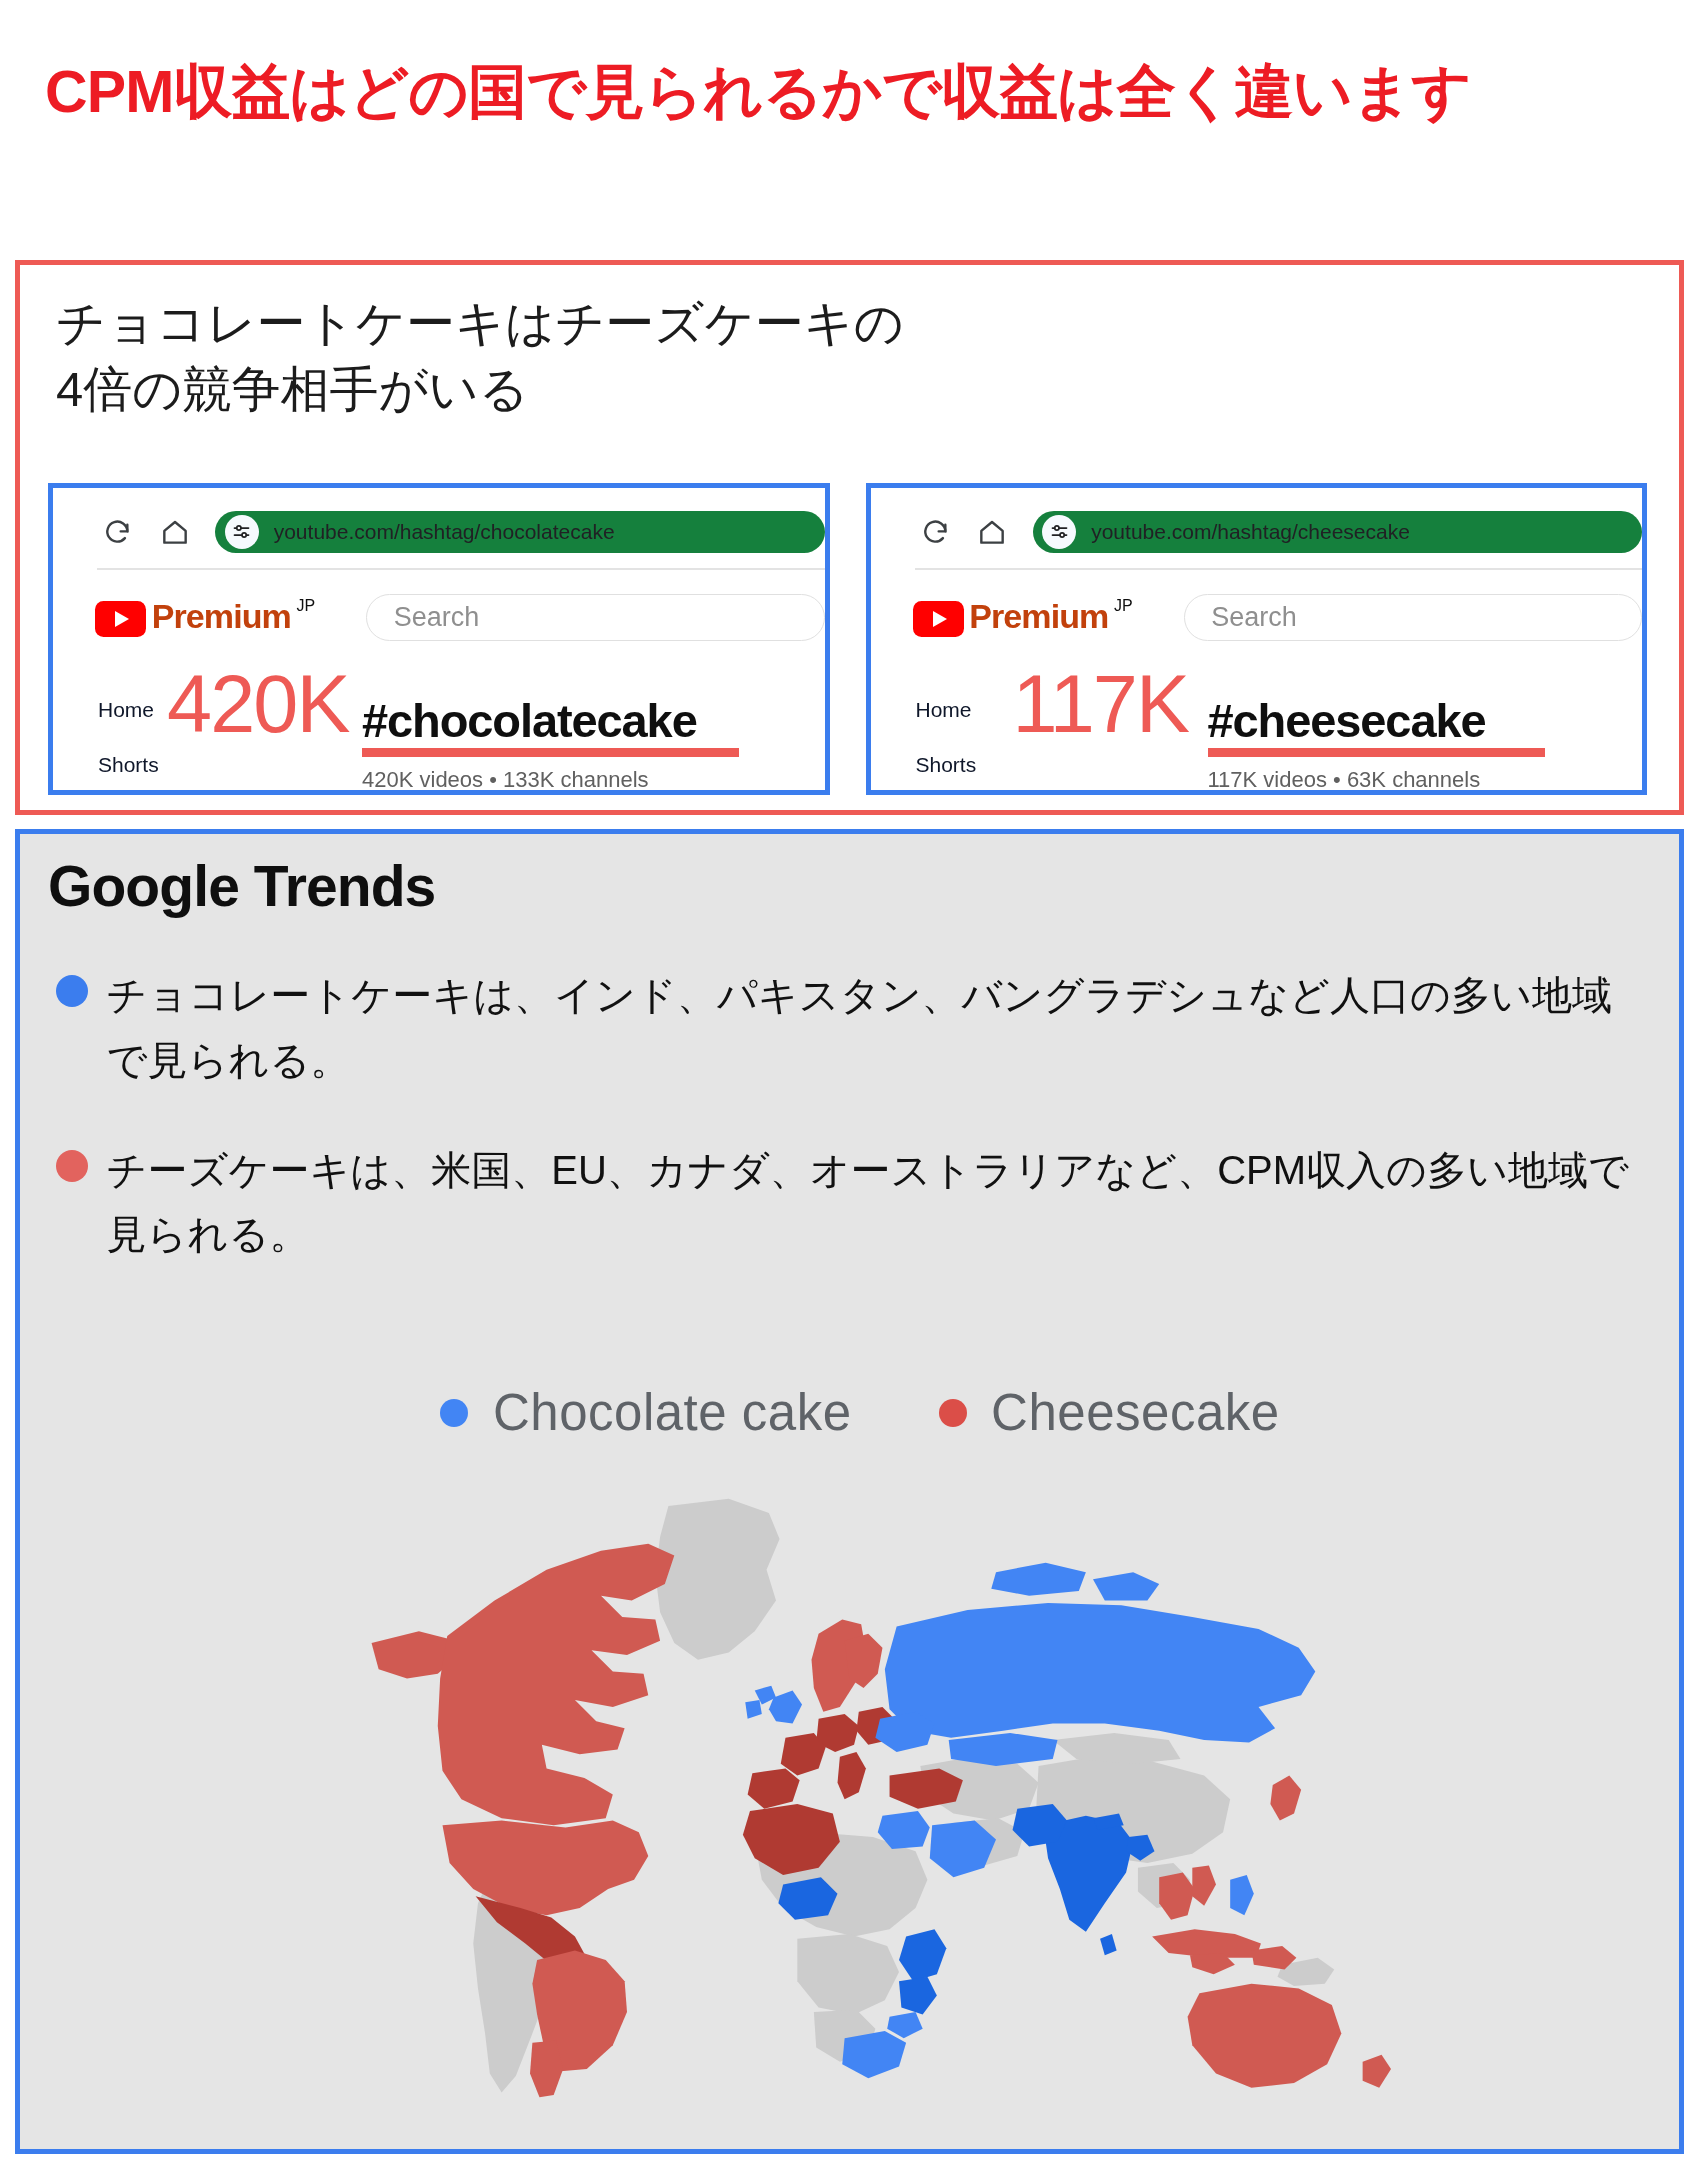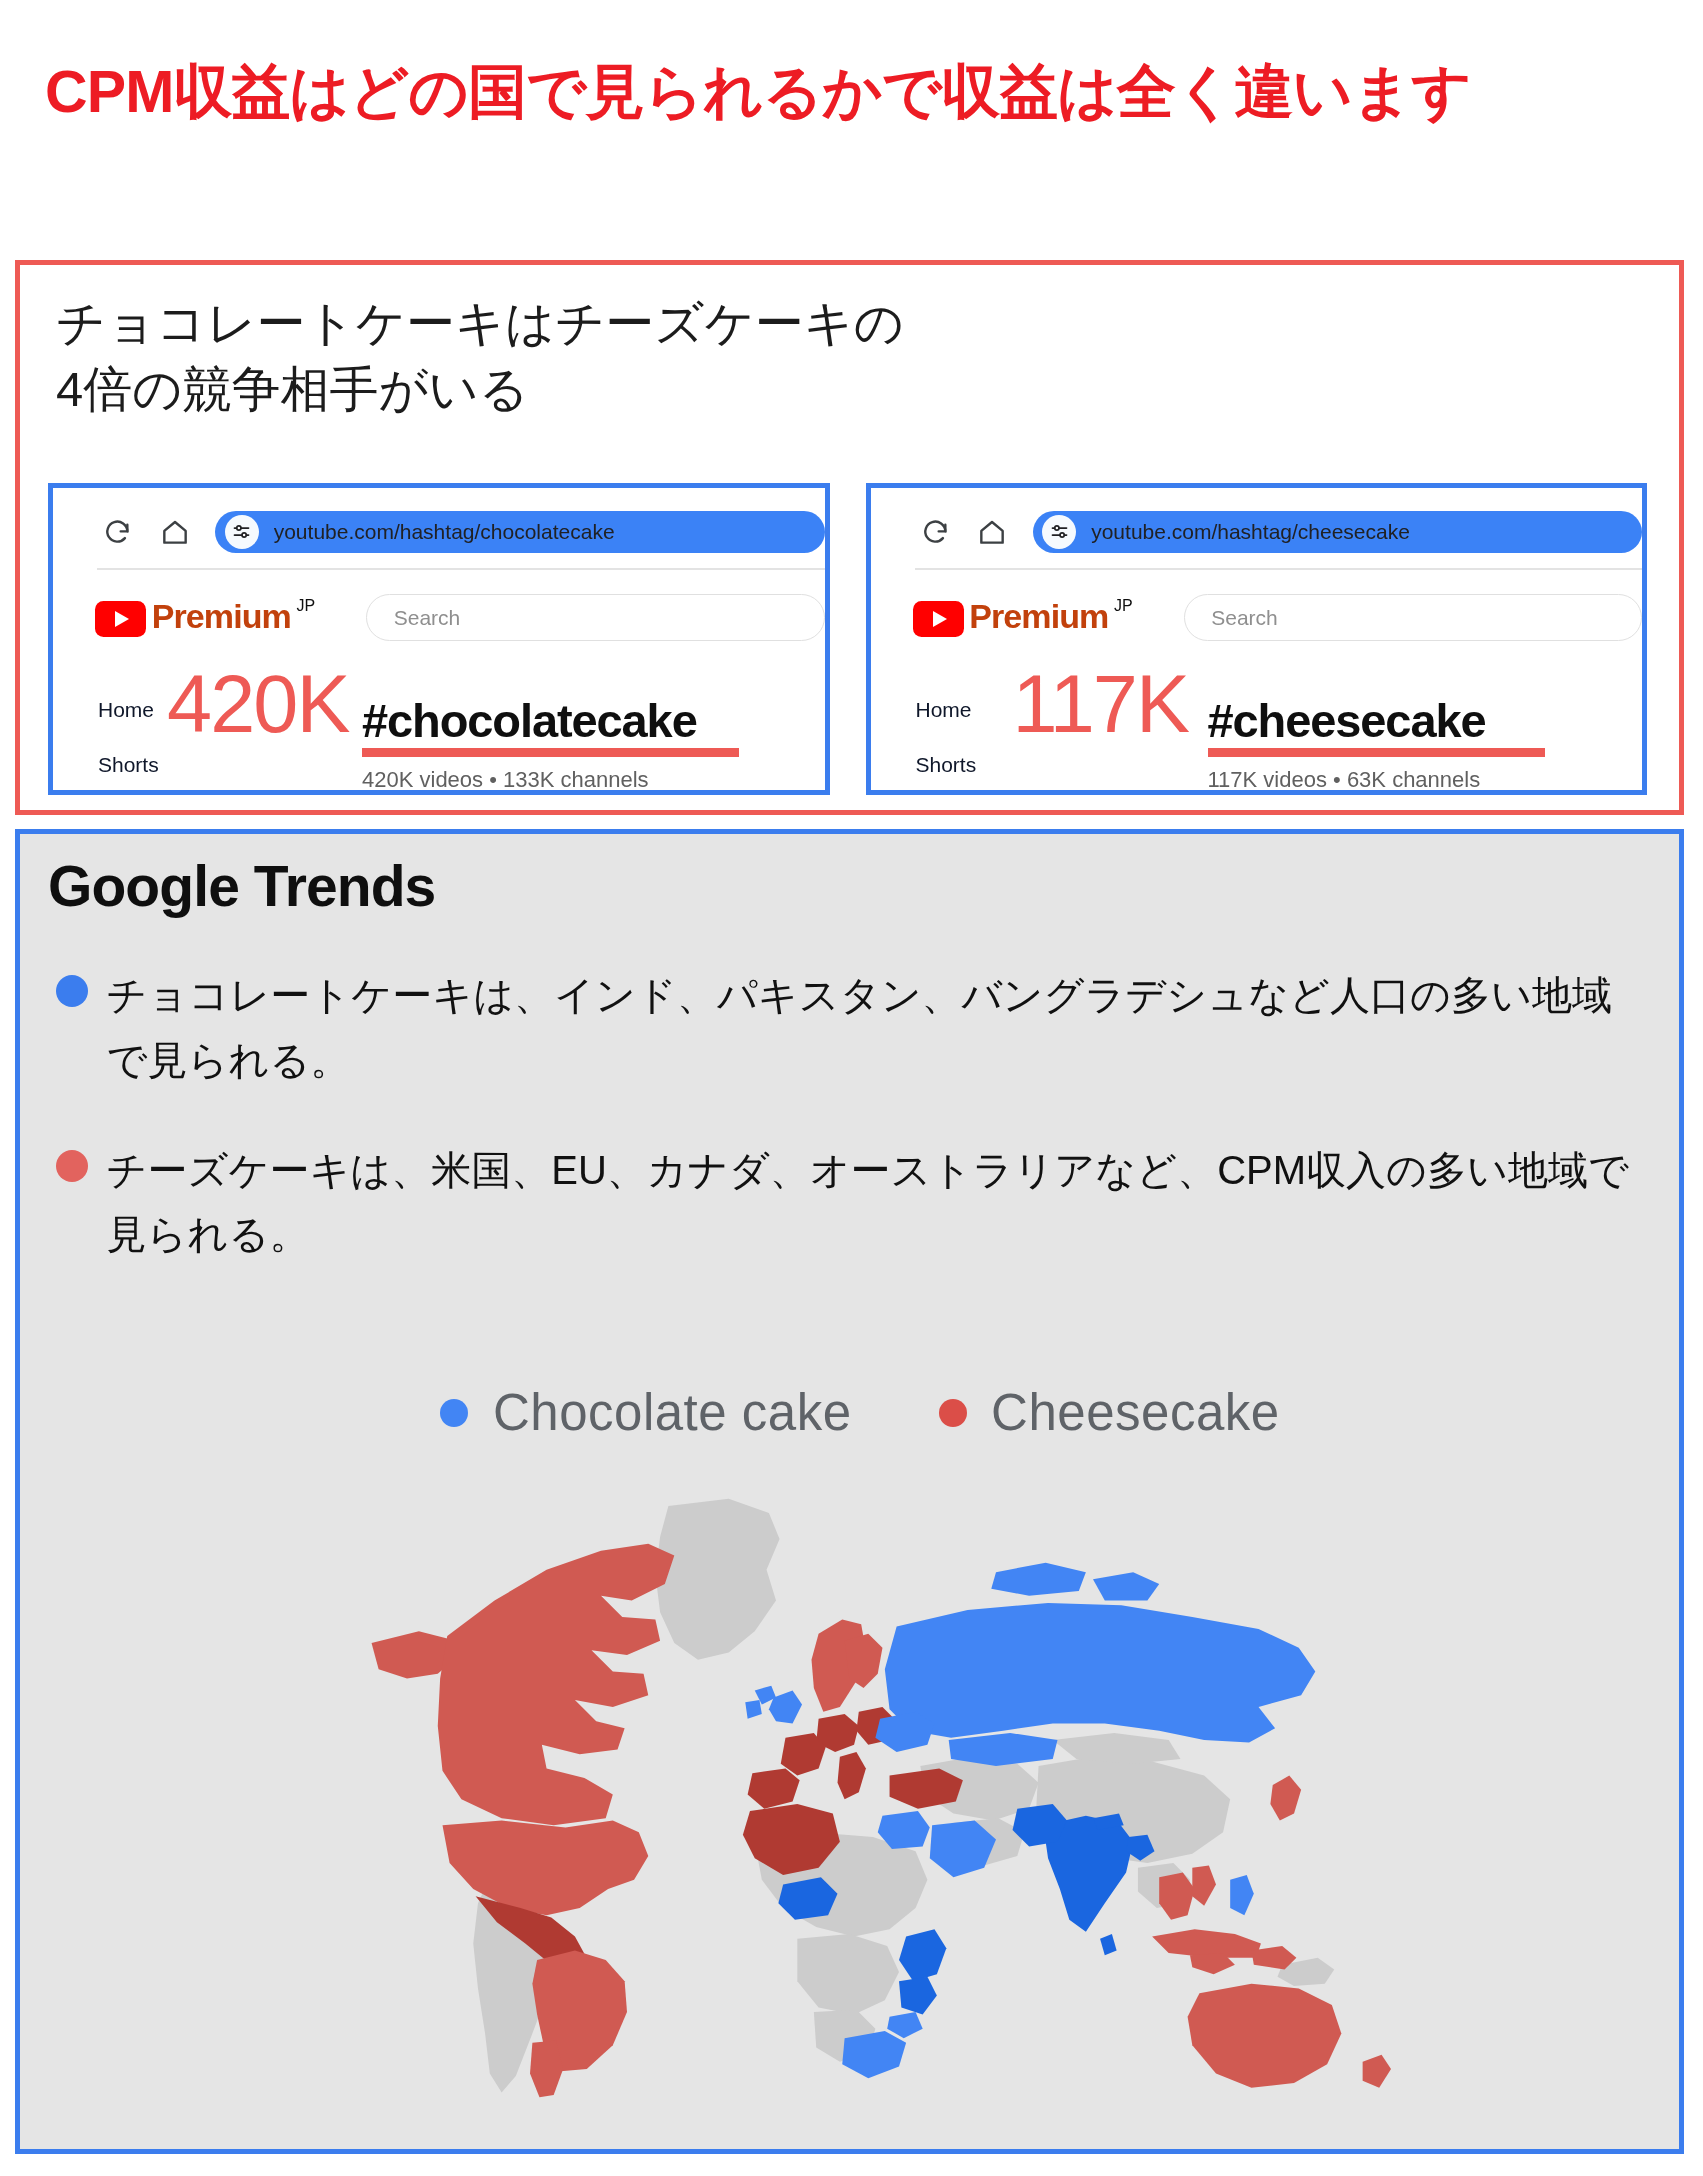--- a/index.html
+++ b/index.html
@@ -84,21 +84,21 @@
     width: 32px;
     height: 32px;
     margin-right: 24.6px;
     color: #3c4043;
     flex: 0 0 auto;
   }
   .chrome-icon svg { display: block; width: 100%; height: 100%; }
   .omnibox {
     flex: 1 1 auto;
     height: 42px;
-    background: #3b82f6;
+    background: #15803d;
     border-radius: 21px;
     display: flex;
     align-items: center;
     padding-left: 9.5px;
     margin-right: 0px;
     min-width: 0;
   }
   .omni-tune {
     width: 34px; height: 34px;
     border-radius: 50%;
@@ -178,21 +178,21 @@
     flex: 1 1 auto;
     height: 45px;
     border: 1.9px solid #e0e0e0;
     border-radius: 24.6px;
     display: flex;
     align-items: center;
     padding-left: 26.5px;
     min-width: 0;
   }
   .yt-search-text {
-    font-size: 21px;
+    font-size: 27px;
     color: #8f8f8f;
   }
 
   
   .yt-side {
     position: absolute;
     left: 45px;
     font-size: 21px;
     color: #0f172a;
   }

